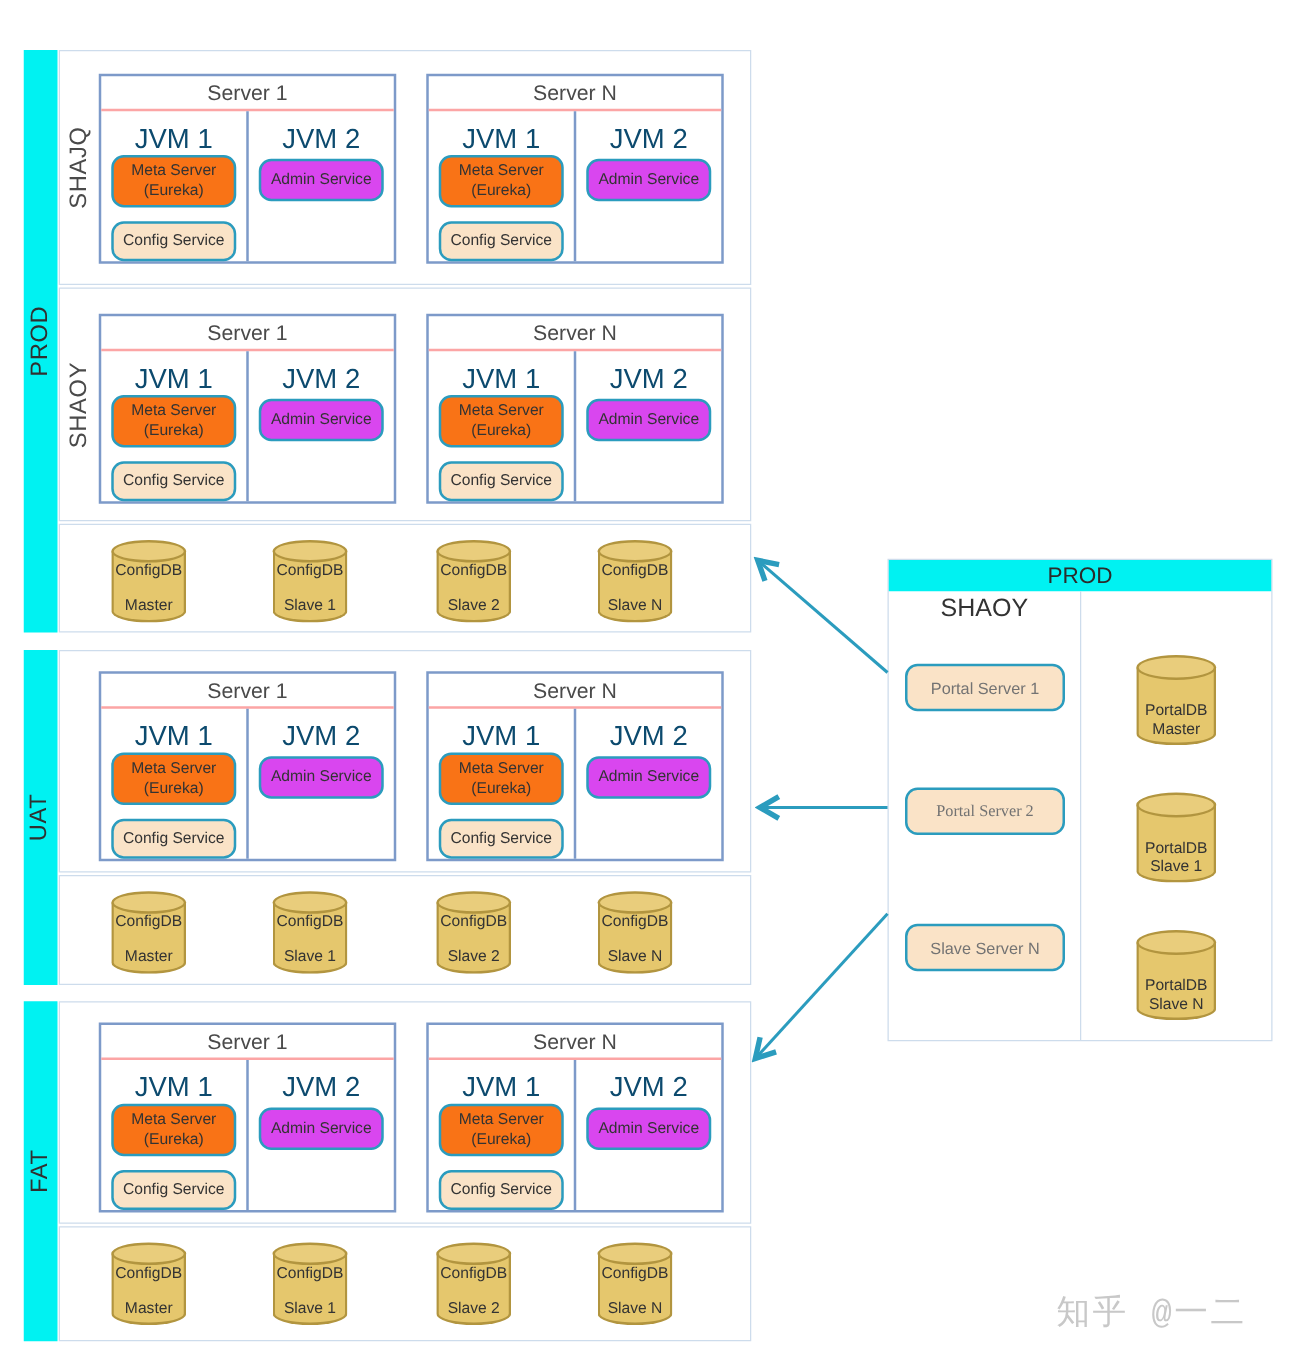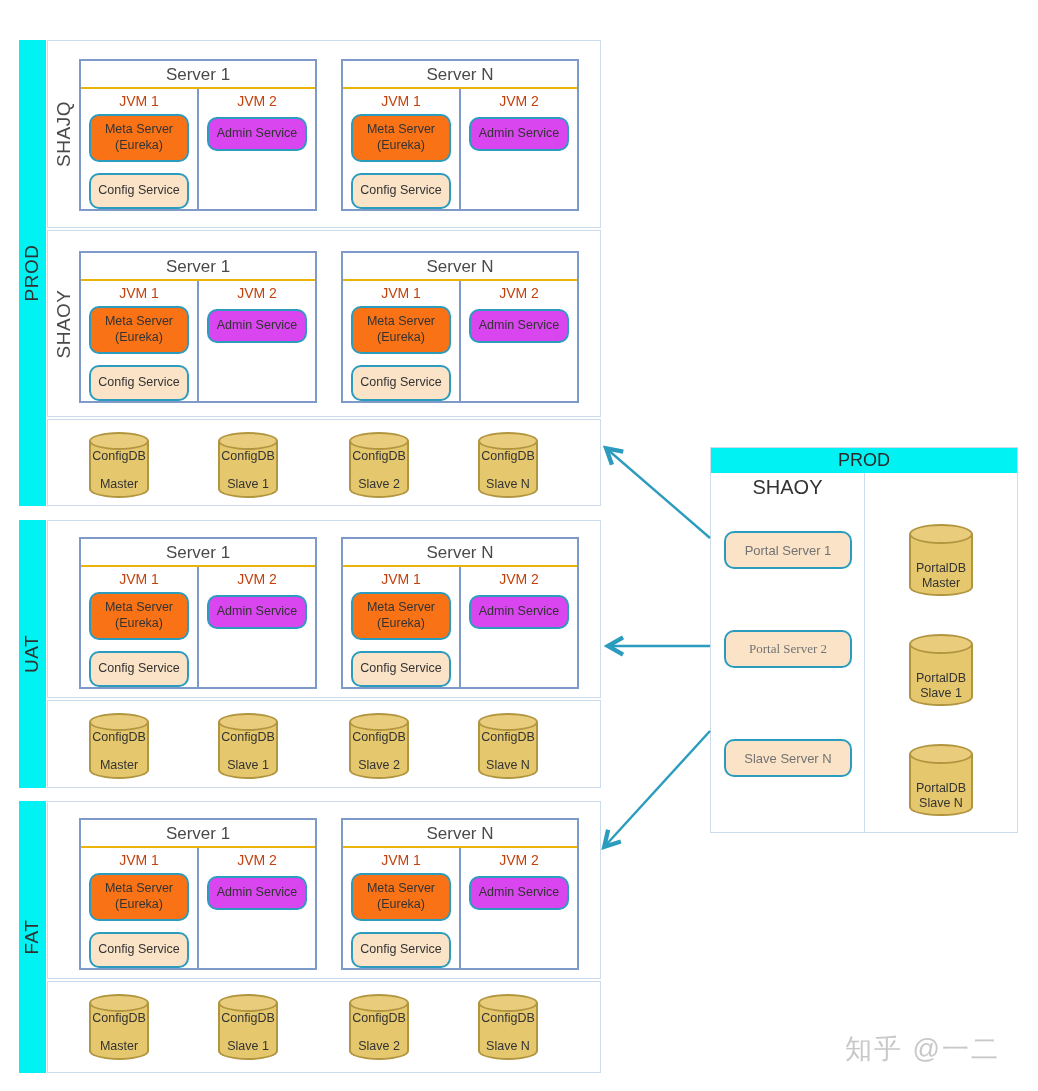--- a/index.html
+++ b/index.html
@@ -13,26 +13,26 @@
   .vlabel > span { transform:rotate(-90deg); white-space:nowrap; }
   .env-bar > span { font-size:19px; color:#303030; letter-spacing:.5px; }
 
   
   .row { position:absolute; left:47px; width:554px; background:#fff; border:1.5px solid #CDDCEC; }
   .group-label { position:absolute; left:2px; top:0; bottom:0; width:28px; }
   .group-label > span { font-size:19px; color:#4a4a4a; letter-spacing:.5px; }
 
   
   .server { position:absolute; width:238px; height:152px; border:2px solid #7D9AC9; background:#fff; }
-  .server-header { height:28px; border-bottom:2px solid #eab308; text-align:center;
+  .server-header { height:28px; border-bottom:2px solid #fca5a5; text-align:center;
                    font-size:17px; line-height:27px; color:#4a4a4a; }
   .jvm-row { display:flex; height:120px; }
   .jvm { flex:1; display:flex; flex-direction:column; align-items:center; }
   .jvm + .jvm { border-left:2px solid #7D9AC9; }
-  .jvm-title { font-size:14px; color:#c2410c; line-height:22px; margin-top:1px; }
+  .jvm-title { font-size:22px; color:#0c4a6e; line-height:22px; margin-top:11px; }
   .service { width:100px; display:flex; align-items:center; justify-content:center; text-align:center;
              font-size:12.5px; color:#333; border:2px solid #2B9CBE; border-radius:10px; line-height:1.25; }
   .service.meta   { margin-top:2px;  height:50px; background:#f97316; }
   .service.config { margin-top:11px; height:38px; background:#FAE3C7; }
   .service.admin  { margin-top:5px;  height:34px; background:#d946ef; }
 
   
   .cyl { position:absolute; width:60px; height:66px; }
   .cyl-top  { position:absolute; left:0; top:0; width:100%; height:18px; border-radius:50%;
               background:#E9CD7C; border:2px solid #B2953F; z-index:2; }
@@ -57,21 +57,21 @@
                     font-size:20px; color:#333; }
   .portal-server { position:absolute; left:13px; width:128px; height:38px; background:#FAE3C7;
                    border:2px solid #2B9CBE; border-radius:10px; display:flex; align-items:center;
                    justify-content:center; font-size:13px; color:#737373; }
 
   
   #arrows { position:absolute; left:0; top:0; z-index:5; pointer-events:none; }
 
   
   .watermark { position:absolute; left:845px; top:1031px; font-size:27px; color:#c8c8c8;
-               letter-spacing:2px; text-shadow:0 1px 0 #ffffff; }
+               letter-spacing:2px; text-shadow:0 1px 0 #ffffff;font-family:Liberation Mono, monospace; }
 </style>
 </head>
 <body>
 
 <div id="stage">
 
   <div class="env-bar vlabel" style="top:40px;height:466px;">
     <span>PROD</span>
   </div>
 

